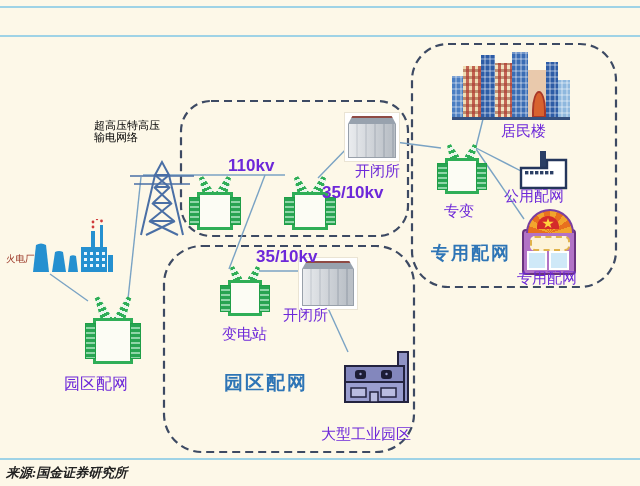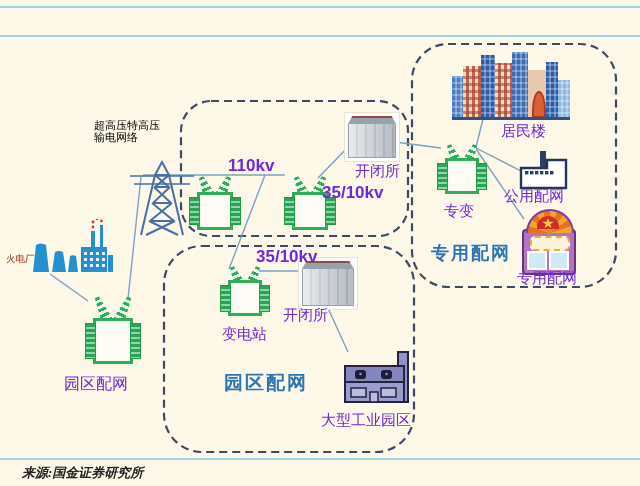--- a/index.html
+++ b/index.html
@@ -5,21 +5,21 @@
   html,body{margin:0;padding:0;}
   .stage{position:relative;width:640px;height:486px;background:#fdf8e8;overflow:hidden;
          font-family:"Liberation Sans","DejaVu Sans",sans-serif;}
   .rule{position:absolute;left:0;width:640px;height:2px;background:#9fd3e6;}
   .rule-top{top:6px;}
   .rule-mid{top:35px;}
   .rule-bot{top:458px;}
   .title{position:absolute;left:8px;top:10px;font-family:"Liberation Serif","DejaVu Serif",serif;
          font-size:16px;font-weight:bold;font-style:italic;color:#141414;letter-spacing:.5px;}
   .source{position:absolute;left:6px;top:464px;font-family:"Liberation Serif","DejaVu Serif",serif;
-          font-size:13px;font-style:italic;font-weight:600;color:#222;margin-left:16px;}
+          font-size:13px;font-style:italic;font-weight:600;color:#222;}
   .overlay{position:absolute;left:0;top:0;z-index:1;}
   .grp{fill:none;stroke:#3d4a63;stroke-width:2.2;stroke-dasharray:8 5;}
   .cn{stroke:#7aa3c4;stroke-width:1.4;}
   .lbl{position:absolute;z-index:4;font-size:15px;color:#6d28d9;white-space:nowrap;}
   .lbl-kv{font-size:17px;color:#6d28d9;font-weight:bold;}
   .glbl{position:absolute;z-index:4;font-size:19px;font-weight:bold;color:#2e75b6;letter-spacing:2px;white-space:nowrap;}
   .lbl-red{position:absolute;z-index:4;font-size:9.5px;color:#993322;white-space:nowrap;}
   .lbl-wrap{position:absolute;z-index:4;font-size:11px;line-height:1.12;color:#000000;width:75px;}
 
   
@@ -269,17 +269,17 @@
     <rect x="2" y="16" width="59" height="36" fill="#9a9ecf" stroke="#23233f" stroke-width="2"></rect>
     <rect x="2" y="16" width="59" height="16" fill="#8387bd" stroke="#23233f" stroke-width="2"></rect>
     <rect x="12" y="20" width="11" height="9" rx="3" fill="#1d1d35"></rect>
     <circle cx="17.5" cy="24" r="1.2" fill="#9a9ecf"></circle>
     <rect x="38" y="20" width="11" height="9" rx="3" fill="#1d1d35"></rect>
     <circle cx="43.5" cy="24" r="1.2" fill="#9a9ecf"></circle>
     <rect x="8" y="38" width="15" height="9" fill="#b9bce0" stroke="#23233f" stroke-width="1.5"></rect>
     <rect x="38" y="38" width="15" height="9" fill="#b9bce0" stroke="#23233f" stroke-width="1.5"></rect>
     <rect x="27" y="42" width="8" height="10" fill="#b9bce0" stroke="#23233f" stroke-width="1.5"></rect>
   </svg>
-  <div class="lbl" style="left:321px;top:411px">大型工业园区</div>
+  <div class="lbl" style="left:321px;top:425px">大型工业园区</div>
 
   <div class="rule rule-bot"></div>
   <div class="source">来源:国金证券研究所</div>
 </div>
 
 </body></html>

